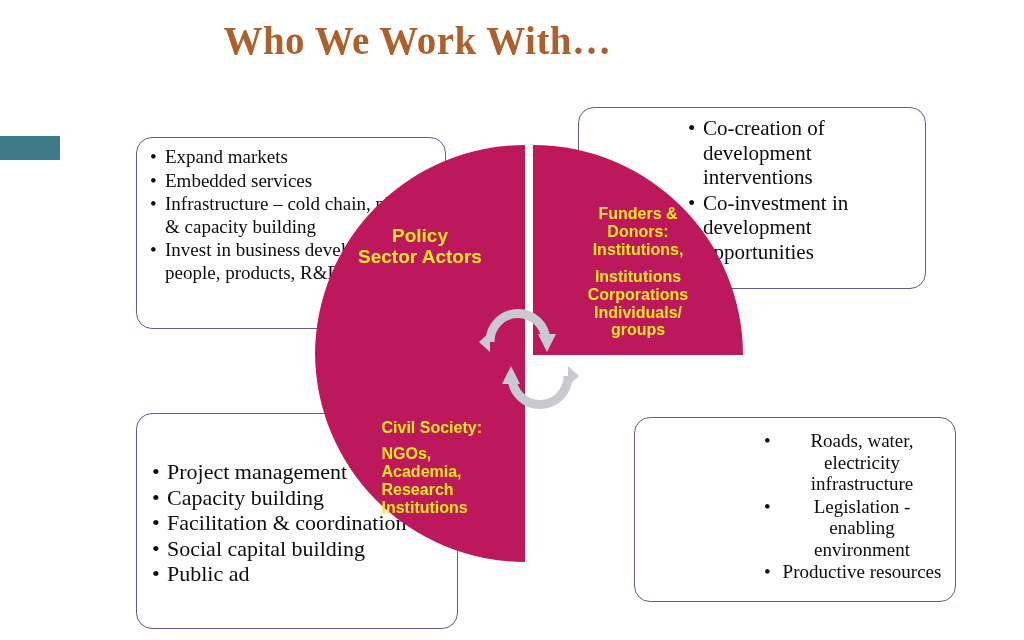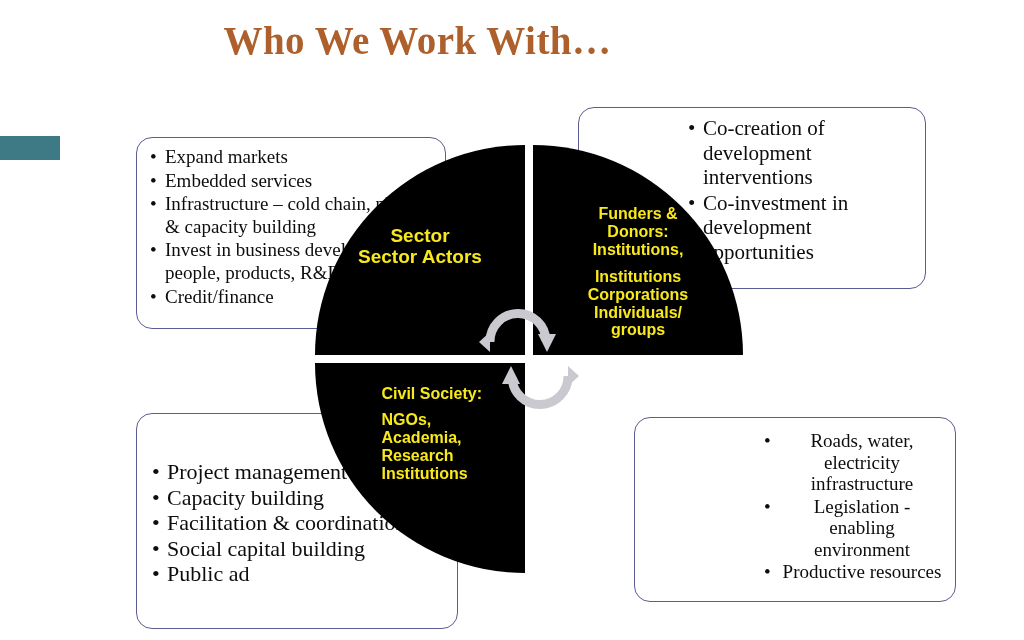--- a/index.html
+++ b/index.html
@@ -89,21 +89,21 @@
     position: absolute;
     left: 315px;
     top: 145px;
     width: 428px;
     height: 428px;
   }
   .quad {
     position: absolute;
     width: 210px;
     height: 210px;
-    background: #000000;
+    background: #be185d;
     box-sizing: border-box;
     display: flex;
     justify-content: center;
   }
   .quad-inner {
     font-family: "Liberation Sans", sans-serif;
     font-weight: bold;
     color: #f8e81c;
     text-align: center;
     line-height: 1.12;
@@ -117,23 +117,23 @@
 
   #quad-funders {
     right: 0;  top: 0;
     border-top-right-radius: 210px;
     align-items: flex-start;
   }
   #quad-funders .quad-inner { font-size: 16px; padding-top: 60px; width: 132px; }
   #quad-funders .quad-inner .gap { display:block; height: 9px; }
 
   #quad-civil {
-    left: 0;   bottom: 0;
+    left: 0;   bottom: 11px;
     border-bottom-left-radius: 210px;
-    align-items: flex-start;
+    align-items: center;
   }
   #quad-civil .quad-inner {
     font-size: 16px; padding-top: 22px; width: 135px;
     text-align: left; margin-left: 58px;
   }
   #quad-civil .quad-inner .gap { display:block; height: 8px; }
 
   #quad-public {
     right: 0;  bottom: 0;
     border-bottom-right-radius: 210px;
@@ -161,21 +161,20 @@
   <div class="accent-bar"></div>
 
   <div class="slide-title">Who We Work With…</div>
 
   <div class="callout" id="box-tl">
     <ul>
       <li>Expand markets</li>
       <li>Embedded services</li>
       <li>Infrastructure – cold chain, plants &amp; capacity building</li>
       <li>Invest in business development – people, products, R&amp;D</li>
-      <li>Credit/finance</li>
     </ul>
   </div>
 
   <div class="callout" id="box-tr">
     <ul>
       <li>Co-creation of development interventions</li>
       <li>Co-investment in development opportunities</li>
     </ul>
   </div>
 
@@ -194,21 +193,21 @@
       <li>Roads, water, electricity infrastructure</li>
       <li>Legislation - enabling environment</li>
       <li>Productive resources</li>
     </ul>
   </div>
 
   <div id="wheel">
 
     <div class="quad" id="quad-private">
       <div class="quad-inner">
-        <span>Sector</span><br>
+        <span>Policy</span><br>
         <span>Sector Actors</span>
       </div>
     </div>
 
     <div class="quad" id="quad-funders">
       <div class="quad-inner">
         <span>Funders  &amp;</span><br>
         <span>Donors:</span><br>
         <span>Institutions,</span>
         <span class="gap"></span>

